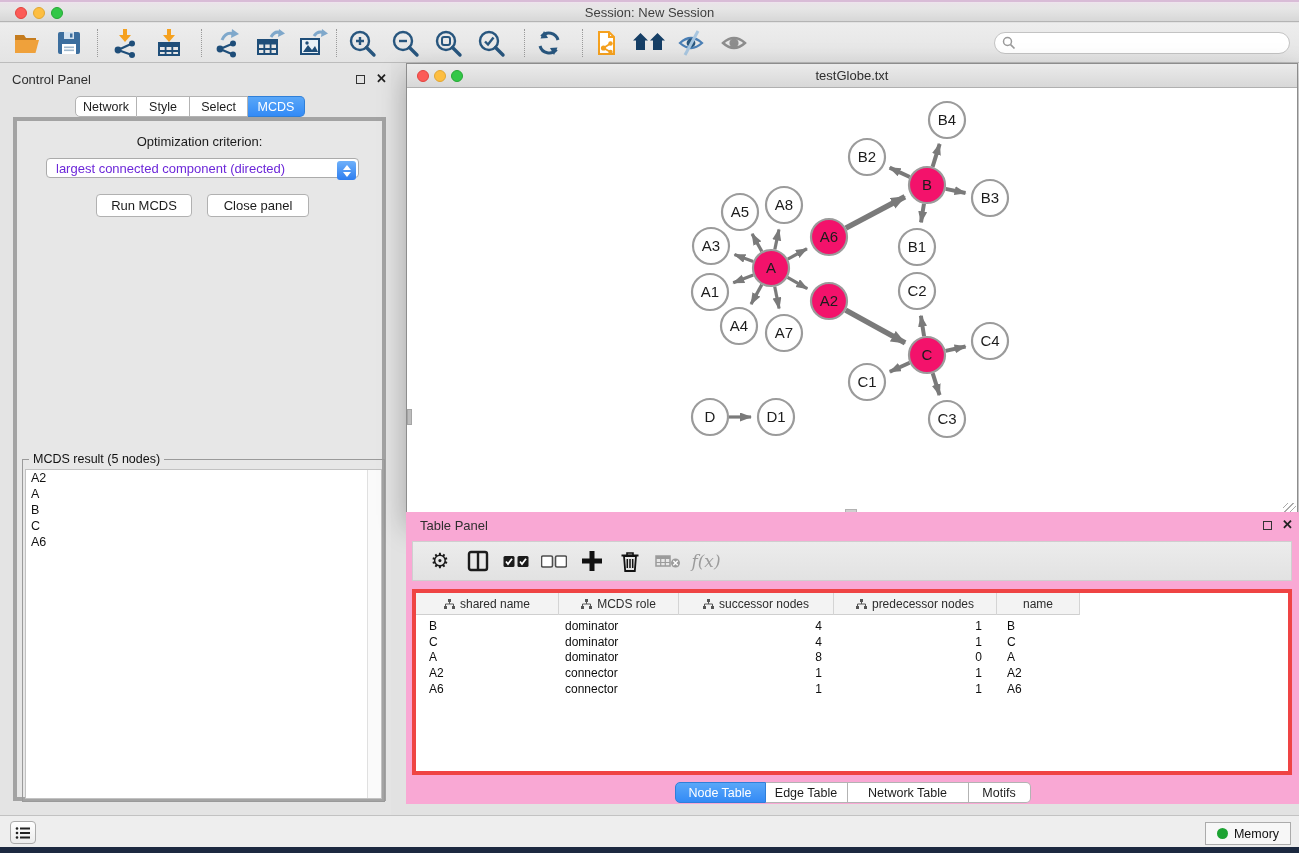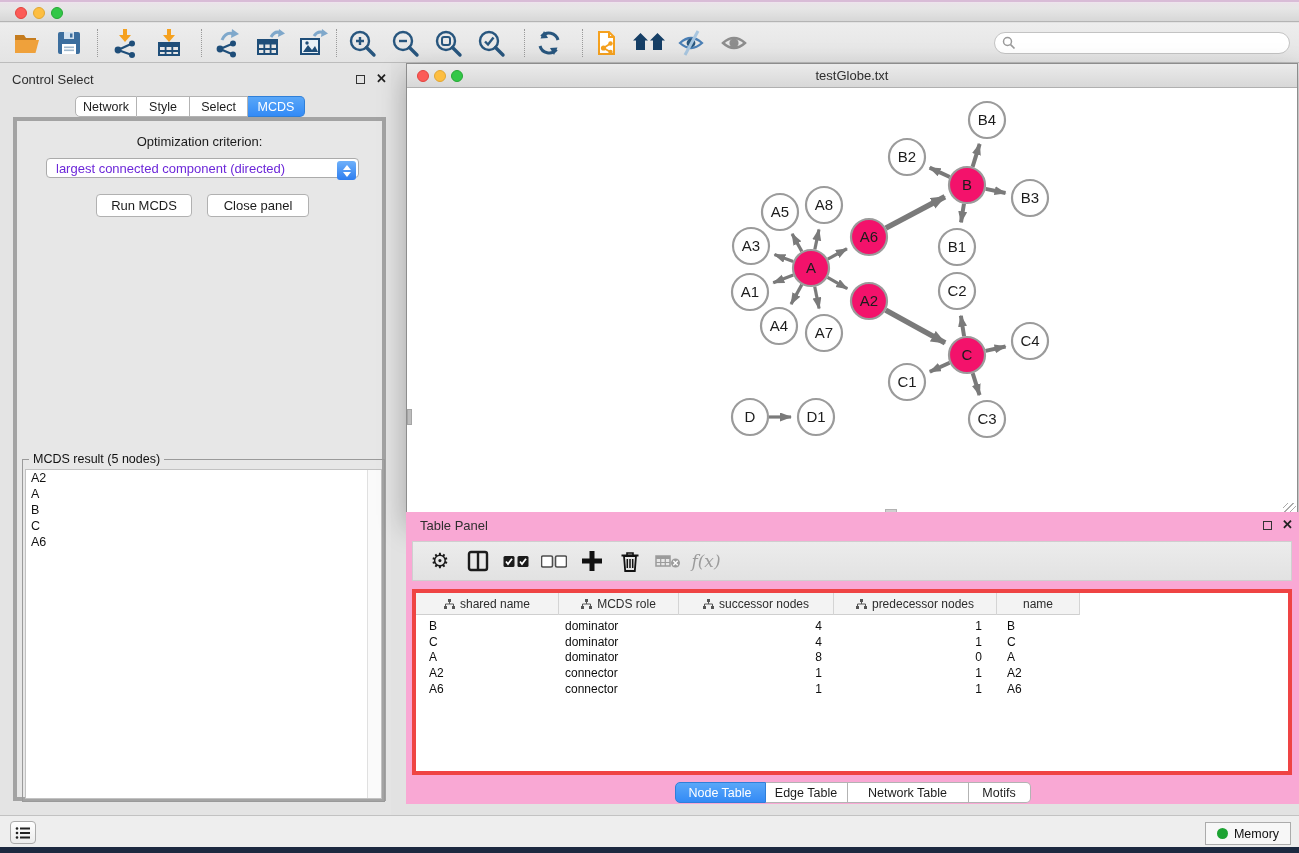--- a/index.html
+++ b/index.html
@@ -62,21 +62,21 @@
   .result-scroll { position:absolute; right:0; top:0; bottom:0; width:14px; background:#fafafa; border-left:1px solid #e0e0e0; }
   .result-item { font-size:12.5px; color:#111; padding-left:5px; line-height:16px; }
 
   
   .netwin { position:absolute; left:406px; top:63px; width:892px; height:455px;
     border:1px solid #8d8d8d; background:#fff; box-shadow:0 10px 26px rgba(0,0,0,0.28); }
   .netwin .wtitle { position:absolute; left:0; top:0; right:0; height:24px;
     background:linear-gradient(#ebebeb,#d8d8d8); border-bottom:1px solid #b0b0b0; }
   .netwin .wtitle .title { position:absolute; left:0; right:0; top:4px; text-align:center; font-size:13px; color:#2e2e2e; }
   .netwin .tl { top:6px; }
-  .netcontent { position:absolute; left:0; top:24px; right:0; bottom:0; background:#fff;margin-left:40px; }
+  .netcontent { position:absolute; left:0; top:24px; right:0; bottom:0; background:#fff; }
   .vthumb { position:absolute; left:0px; top:345px; width:5px; height:16px; background:#bdbdbd; border:1px solid #a5a5a5; }
   .hthumb { position:absolute; left:438px; bottom:2px; width:12px; height:6px; background:#cfcfcf; border:1px solid #b2b2b2; }
   .resize-corner { position:absolute; right:1px; bottom:1px; width:13px; height:13px;
     background:repeating-linear-gradient(135deg, transparent 0 3px, #ababab 3px 4px); }
 
   
   .tpanel { position:absolute; left:406px; top:512px; width:893px; height:292px; background:#f9a8d4; }
   .tp-toolbar { position:absolute; left:6px; top:29px; width:880px; height:40px;
     background:linear-gradient(#ececec,#e2e2e2); border:1px solid #cfcfcf; display:flex; align-items:center; }
   .tp-ic { width:38px; display:flex; align-items:center; justify-content:center; }
@@ -104,20 +104,21 @@
 </style>
 </head>
 <body>
 
 <div id="screen">
 
   <div class="titlebar">
     <span class="tl red" style="left:15px"></span>
     <span class="tl yellow" style="left:33px"></span>
     <span class="tl green" style="left:51px"></span>
+    <div class="title">Session: New Session</div>
   </div>
 
   <div class="toolbar">
     <div class="tbtn" style="left:6px">
       <svg width="30" height="30" viewBox="0 0 30 30">
           <path d="M3 7 h9 l2 3 h10 v4 H3 z" fill="#c57c1e"></path>
           <path d="M3 12 h24 l-3.5 13 H3 z" fill="#efa13b"></path>
         </svg>
     </div>
     <div class="tbtn" style="left:48px">
@@ -256,21 +257,21 @@
     <div class="searchbox">
       <svg width="14" height="14" viewBox="0 0 14 14">
           <circle cx="5.5" cy="5.5" r="4" fill="none" stroke="#9a9a9a" stroke-width="1.5"></circle>
           <path d="M8.6 8.6 L12.5 12.5" stroke="#9a9a9a" stroke-width="1.7"></path>
         </svg>
       <input type="text" placeholder="" style="">
     </div>
   </div>
 
   <div class="cpanel">
-    <div style="position:absolute;left:12px;top:9px" class="panel-title">Control Select</div>
+    <div style="position:absolute;left:12px;top:9px" class="panel-title">Control Panel</div>
     <span class="float-ic" style="position:absolute;left:356px;top:12px"></span>
     <span class="close-ic" style="position:absolute;left:376px;top:11px">✕</span>
 
     <div class="seggroup" style="position:absolute;left:75px;top:33px" id="control-tabs">
         <div class="seg" style="width: 62px;">Network</div>
         <div class="seg" style="width: 53px;">Style</div>
         <div class="seg" style="width: 58px;">Select</div>
         <div class="seg active" style="width: 57px;">MCDS</div>
       </div>
 

